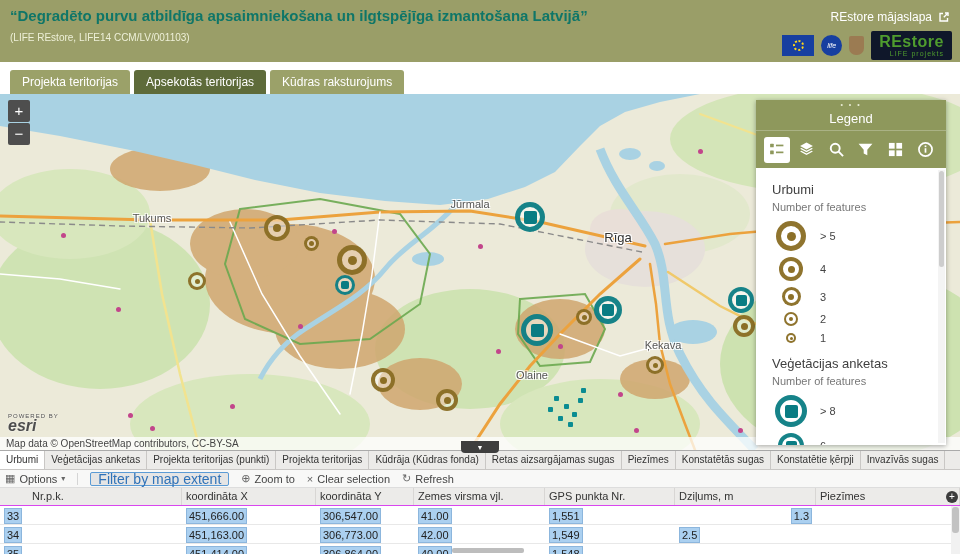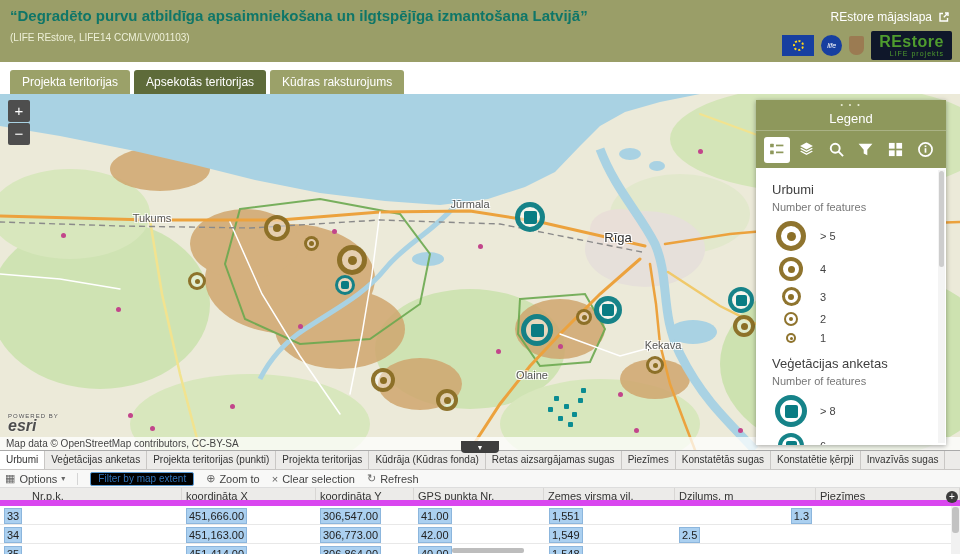--- a/index.html
+++ b/index.html
@@ -74,22 +74,22 @@
   
   #panel{position:absolute;top:450px;left:0;width:960px;height:104px;background:#fff;border-top:1px solid #aaa;z-index:15;}
   #bottom-tabs{height:19px;background:#ecebe9;border-bottom:1px solid #c9c7c5;display:flex;overflow:hidden;}
   .btab{padding:0 6px;line-height:18px;font-size:10px;color:#333;border-right:1px solid #c9c7c5;white-space:nowrap;cursor:pointer;}
   .btab.active{background:#fff;}
   #table-toolbar{height:18px;background:#f8f8f7;border-bottom:1px solid #ddd;display:flex;align-items:center;font-size:11px;color:#444;padding-left:5px;gap:12px;}
   .tb-btn{display:flex;align-items:center;gap:4px;cursor:pointer;white-space:nowrap;}
   .tb-ico{font-size:11px;color:#666;}
   .caret{font-size:8px;color:#666;}
   .tb-sep{width:1px;height:12px;background:#d5d5d5;}
-  .filter-btn{font-family:"Liberation Sans",sans-serif;height:14px;border:1px solid #5b9bd5;color:#2f72b8;background:#000000;border-radius:2px;font-size:10px;padding:0 7px;line-height:12px;cursor:pointer;}
-  #table-header{height:18px;background:#ecebe9;border-bottom:6px solid #d946ef;display:flex;}
+  .filter-btn{font-family:"Liberation Sans",sans-serif;height:14px;border:1px solid #5b9bd5;color:#2f72b8;background:#e5e5e5;border-radius:2px;font-size:14px;padding:0 7px;line-height:12px;cursor:pointer;}
+  #table-header{height:18px;background:#ecebe9;border-bottom:1px solid #d946ef;display:flex;}
   .th{padding:0 4px;font-size:11px;line-height:17px;color:#333;border-right:1px solid #d8d6d4;overflow:hidden;white-space:nowrap;flex:none;}
   .col0{padding-left:32px;}
   .tr{height:19px;display:flex;border-bottom:1px solid #e8e8e8;background:#fff;cursor:pointer;}
   .td{padding:0 4px;overflow:hidden;white-space:nowrap;flex:none;}
   .chip{display:inline-block;margin-top:1px;background:#abd0f0;border:1px solid #8cb6dd;font-size:11px;line-height:14px;padding:0 2px;color:#222;}
   #table-plus{position:absolute;right:2px;top:40px;width:12px;height:12px;border-radius:50%;background:#3c3c3c;color:#fff;font-size:10px;line-height:12px;text-align:center;cursor:pointer;z-index:3;}
   #v-scroll{position:absolute;right:0;top:55px;bottom:0;width:9px;background:#f1f1f1;}
   #v-thumb{position:absolute;top:1px;left:1px;width:7px;height:26px;background:#c2c2c2;border-radius:3px;}
   #h-thumb{position:absolute;bottom:1px;left:452px;width:72px;height:5px;background:#bdbdbd;border-radius:2px;}
 </style>
@@ -419,22 +419,22 @@
     </div>
     <div class="tb-btn">
       <span class="tb-ico">↻</span>
       <span>Refresh</span>
     </div>
   </div>
   <div id="table-header">
       <div class="th col0" style="width: 182px;">Nr.p.k.</div>
       <div class="th col1" style="width: 134px;">koordināta X</div>
       <div class="th col2" style="width: 98px;">koordināta Y</div>
+      <div class="th col3" style="width: 131px;">Zemes virsma vjl.</div>
       <div class="th col4" style="width: 130px;">GPS punkta Nr.</div>
-      <div class="th col3" style="width: 131px;">Zemes virsma vjl.</div>
       <div class="th col5" style="width: 141px;">Dziļums, m</div>
       <div class="th col6" style="width: 144px;">Piezīmes</div>
     </div>
   <div id="table-body">
       <div class="tr">
         <div class="td col0" style="width: 182px;"><span class="chip">33</span></div>
         <div class="td col1" style="width: 134px;"><span class="chip">451,666.00</span></div>
         <div class="td col2" style="width: 98px;"><span class="chip">306,547.00</span></div>
         <div class="td col3" style="width: 131px;"><span class="chip">41.00</span></div>
         <div class="td col4" style="width: 130px;"><span class="chip">1,551</span></div>

